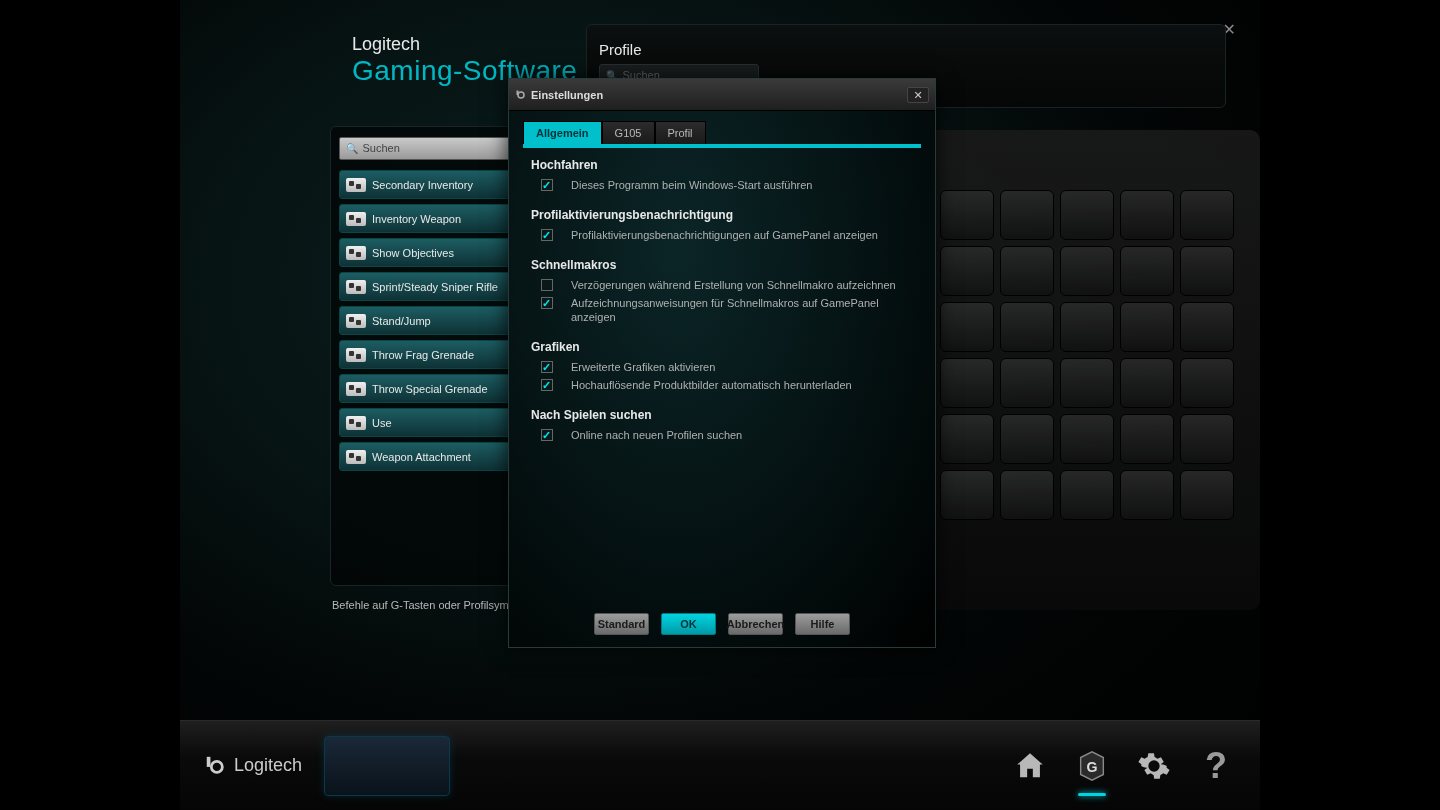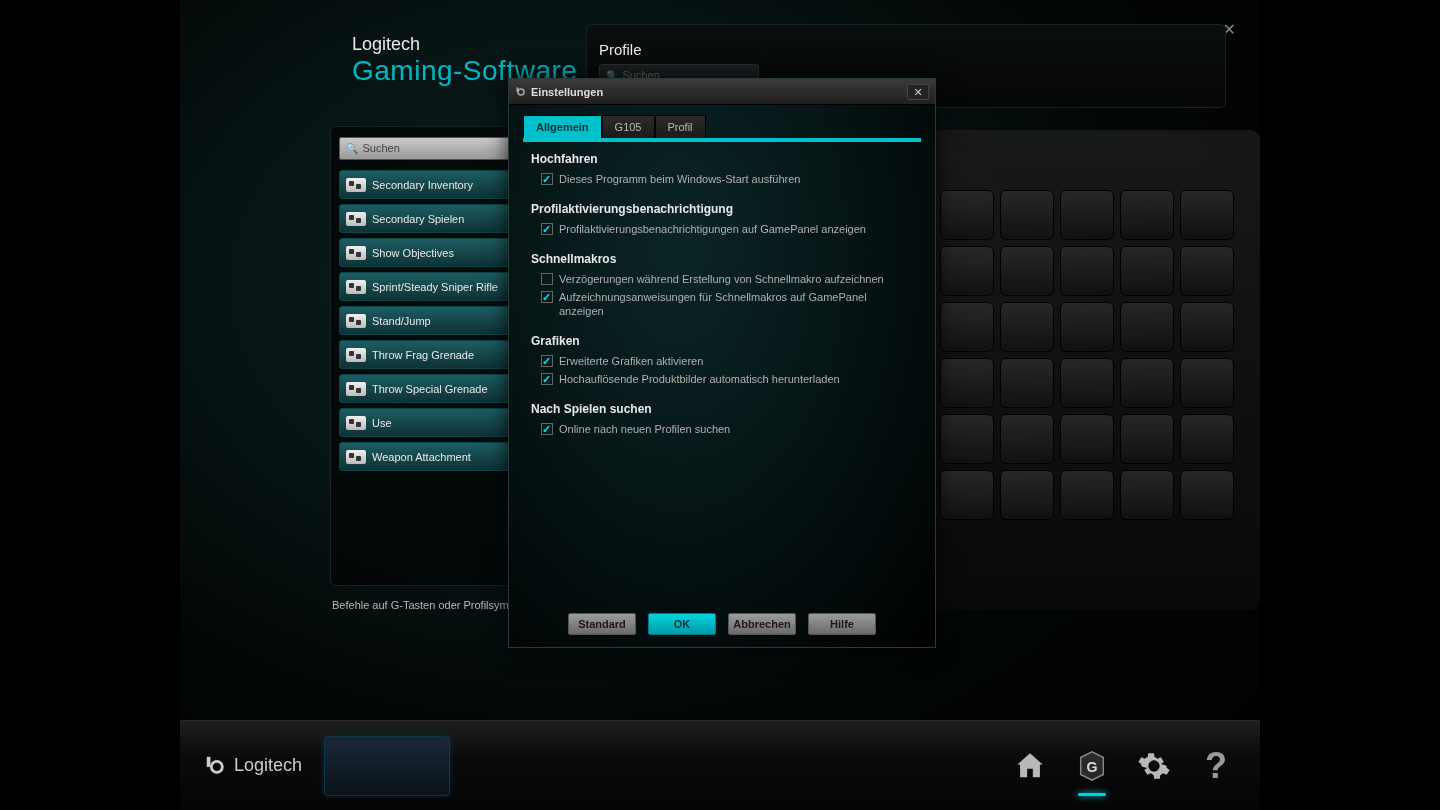--- a/index.html
+++ b/index.html
@@ -81,37 +81,37 @@
   }
   .kbd-keys{position:absolute;left:20px;top:60px;display:grid;grid-template-columns:repeat(10,54px);grid-auto-rows:50px;gap:6px}
   .kbd-keys div{background:linear-gradient(#2b2b2b,#121212);border-radius:6px;border:1px solid #000;}
   .kbd-keys .lbl{color:#bbb;font-size:12px;padding:6px}
   
   .modal{
     position:absolute;left:328px;top:78px;width:428px;height:570px;
     background:radial-gradient(ellipse at 40% 30%, #0b2527 0%, #061516 45%, #020808 80%, #000 100%);
     border:1px solid #2a3a3a;box-shadow:0 0 20px rgba(0,0,0,.8);
   }
-  .modal-title{height:26px;background:linear-gradient(#3a3a3a,#1f1f1f);border-bottom:1px solid #000;display:flex;align-items:center;padding:0 6px;gap:4px}
+  .modal-title{height:32px;background:linear-gradient(#3a3a3a,#1f1f1f);border-bottom:1px solid #000;display:flex;align-items:center;padding:0 6px;gap:4px}
   .modal-title svg{width:12px;height:12px;fill:#aaa}
   .modal-title span{color:#ddd;font-size:11px;font-weight:bold}
   .modal-close{margin-left:auto;width:22px;height:16px;background:#222;color:#ccc;font-size:11px;text-align:center;line-height:15px;border:1px solid #444;border-radius:2px;cursor:pointer}
   .tabs{display:flex;padding:10px 14px 0;gap:0}
   .tab{padding:5px 12px;font-size:11px;color:#b8b8b8;background:linear-gradient(#2b2b2b,#1a1a1a);border:1px solid #000;border-bottom:none;cursor:pointer}
   .tab.active{background:#00c0cc;color:#00323a;font-weight:bold}
   .tab-strip{height:4px;background:#00c0cc;margin:0 14px}
   .settings-body{padding:10px 22px 0;font-size:11px;color:#b0b0b0}
   .grp{margin-bottom:16px}
   .grp h4{color:#e8e8e8;font-size:12px;font-weight:bold;margin-bottom:6px}
-  .chk{display:flex;align-items:flex-start;gap:6px;margin:4px 0 4px 10px;cursor:pointer;line-height:14px}
+  .chk{display:flex;align-items:flex-start;gap:18px;margin:4px 0 4px 10px;cursor:pointer;line-height:14px}
   .chk-box{width:12px;height:12px;border:1px solid #666;background:#0a1818;flex:none;position:relative;margin-top:1px}
   .chk-box.on::after{content:"✓";color:#00e4f0;font-size:11px;position:absolute;left:0;top:-2px;font-weight:bold}
   .modal-buttons{position:absolute;left:0;right:0;bottom:12px;display:flex;justify-content:center;gap:12px}
   .btn{
-    width:68px;height:22px;border:1px solid #555;border-radius:2px;font-size:11px;font-weight:bold;
+    width:55px;height:22px;border:1px solid #555;border-radius:2px;font-size:11px;font-weight:bold;
     display:flex;align-items:center;justify-content:center;cursor:pointer;
     background:linear-gradient(#9c9c9c,#6a6a6a);color:#1a1a1a;
   }
   .btn.primary{background:linear-gradient(#00d4e0,#009aa6);color:#003238;border-color:#007a85}
   
   .bottom-bar{
     position:absolute;left:0;right:0;bottom:0;height:90px;
     background:linear-gradient(#1f1f1f,#0a0a0a 40%,#050505);
     border-top:1px solid #2a2a2a;
     display:flex;align-items:center;padding:0 24px;gap:22px;
@@ -214,21 +214,21 @@
 
   <div class="commands-panel">
     <div class="cmd-search">Suchen</div>
     <div class="cmd-list" id="cmd-list">
           <div class="cmd-item">
             <span class="icon"></span>
             <span>Secondary Inventory</span>
           </div>
           <div class="cmd-item">
             <span class="icon"></span>
-            <span>Secondary Spielen</span>
+            <span>Inventory Weapon</span>
           </div>
           <div class="cmd-item">
             <span class="icon"></span>
             <span>Show Objectives</span>
           </div>
           <div class="cmd-item">
             <span class="icon"></span>
             <span>Sprint/Steady Sniper Rifle</span>
           </div>
           <div class="cmd-item">

